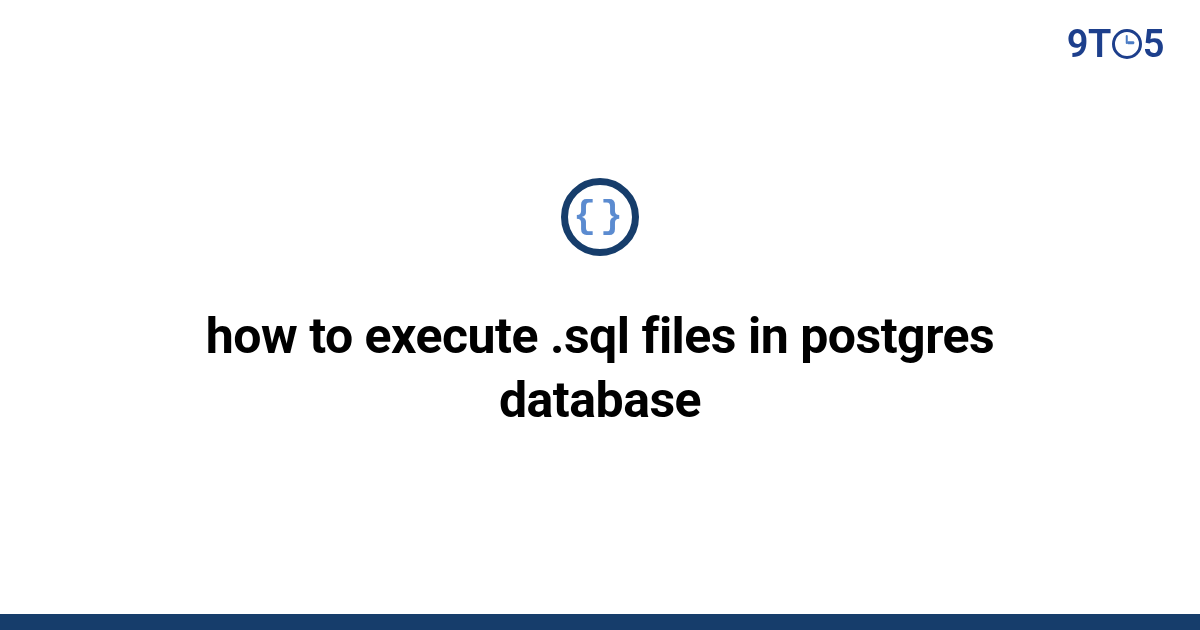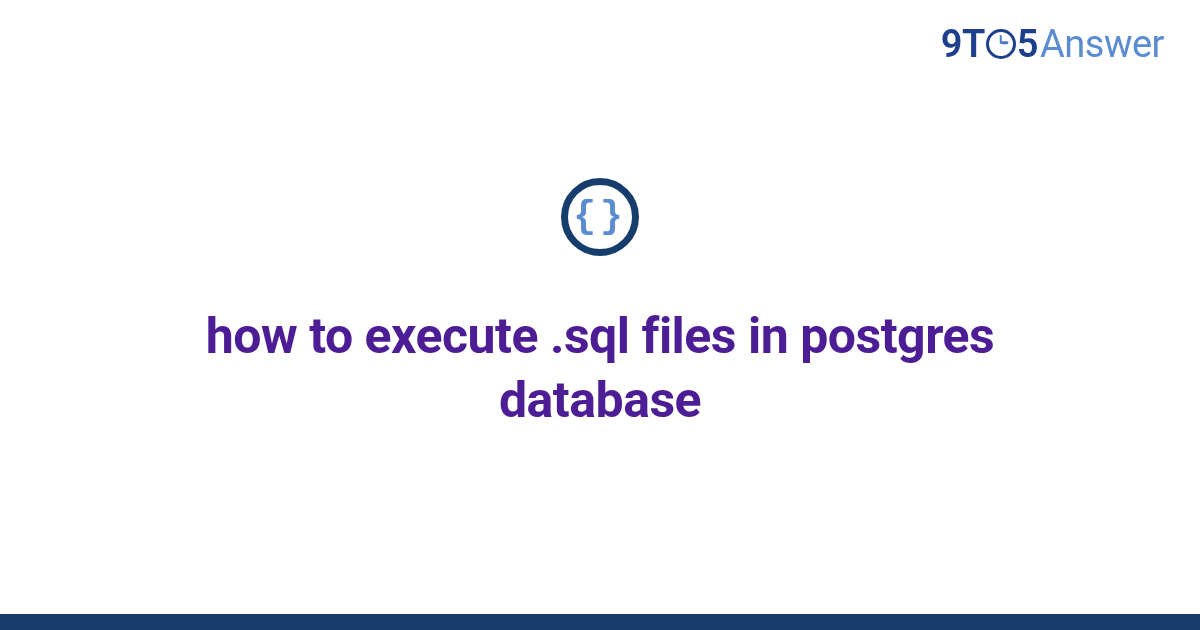--- a/index.html
+++ b/index.html
@@ -104,21 +104,21 @@
       letter-spacing: 4px;
       font-family: "Courier New", monospace;
     }
     .code-icon .brace {
       display: inline-block;
       line-height: 1;
     }
     .title {
       font-size: 50px;
       font-weight: 700;
-      color: #4c1d95;
+      color: #000000;
       text-align: center;
       line-height: 1.28;
       max-width: 900px;
       letter-spacing: -0.5px;
     }
     .footer-bar {
       position: absolute;
       bottom: 0;
       left: 0;
       right: 0;
@@ -127,21 +127,20 @@
     }
   </style>
 </head>
 <body>
 
 <div class="logo">
   <span class="nine">9</span>
   <span class="t">T</span>
   <span class="clock"></span>
   <span class="five">5</span>
-  <span class="answer">Answer</span>
 </div>
 
 <div class="content">
   <div class="icon-wrap">
     <div class="code-icon">
       <span class="brace">{</span>
       <span class="brace">}</span>
     </div>
   </div>
   <h1 class="title">how to execute .sql files in postgres database</h1>

